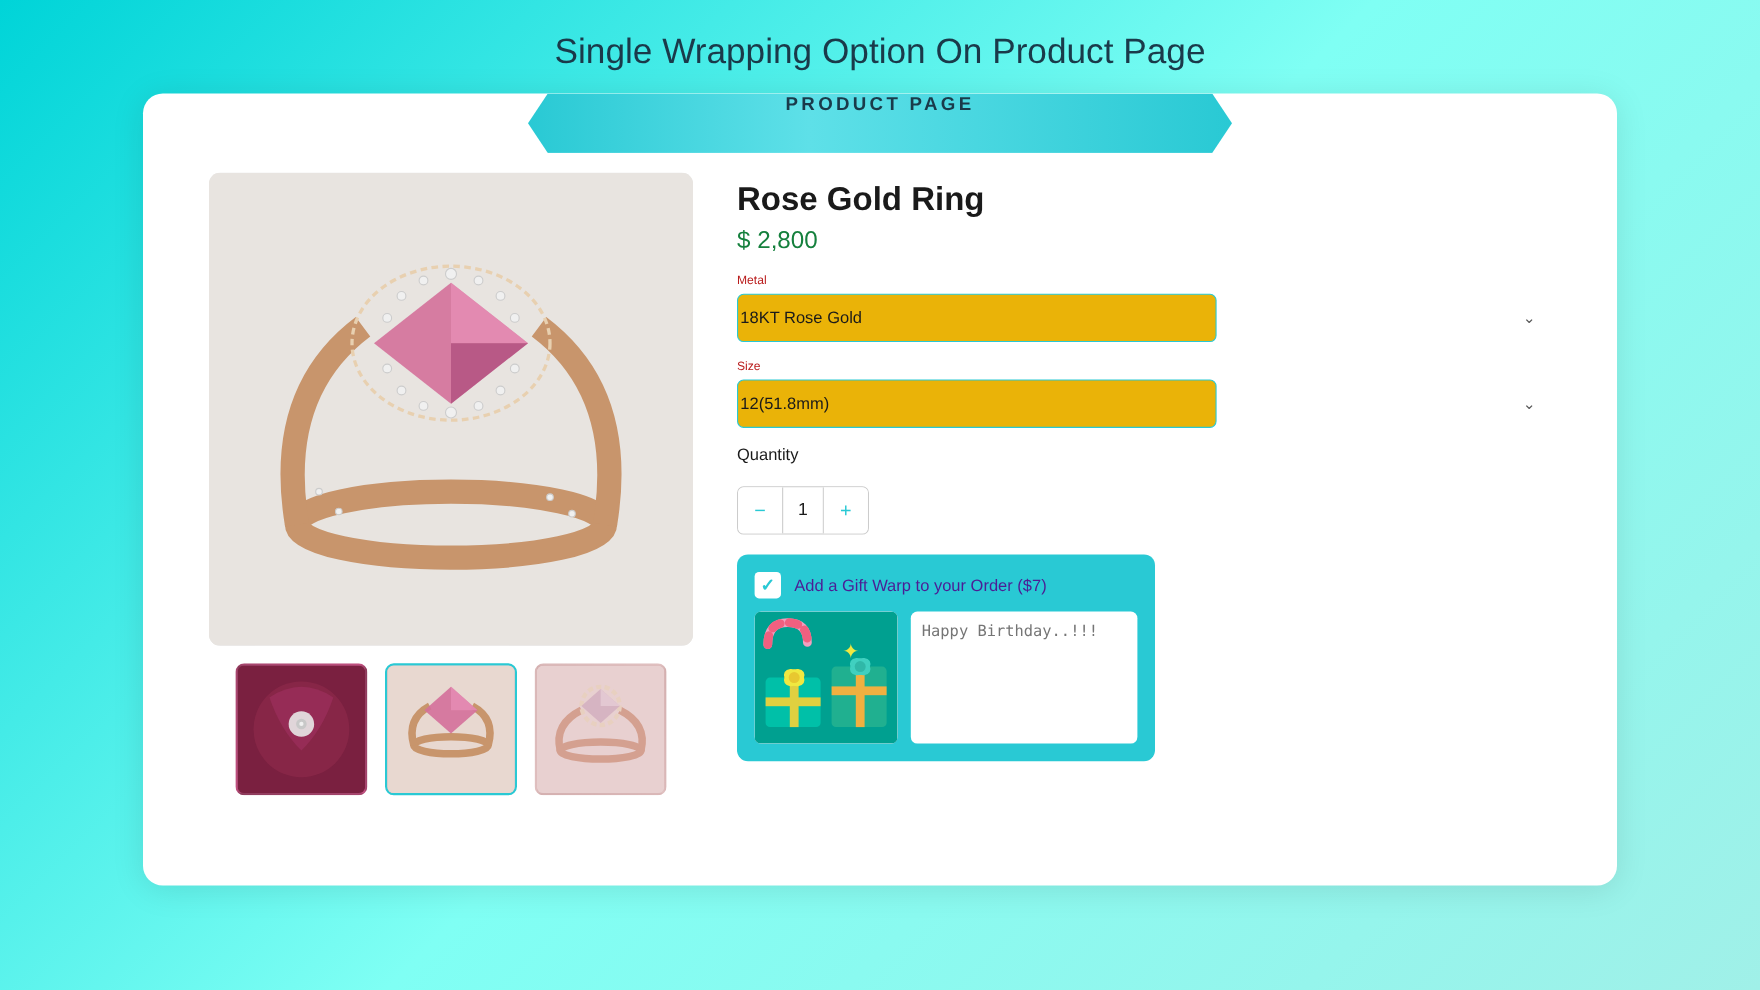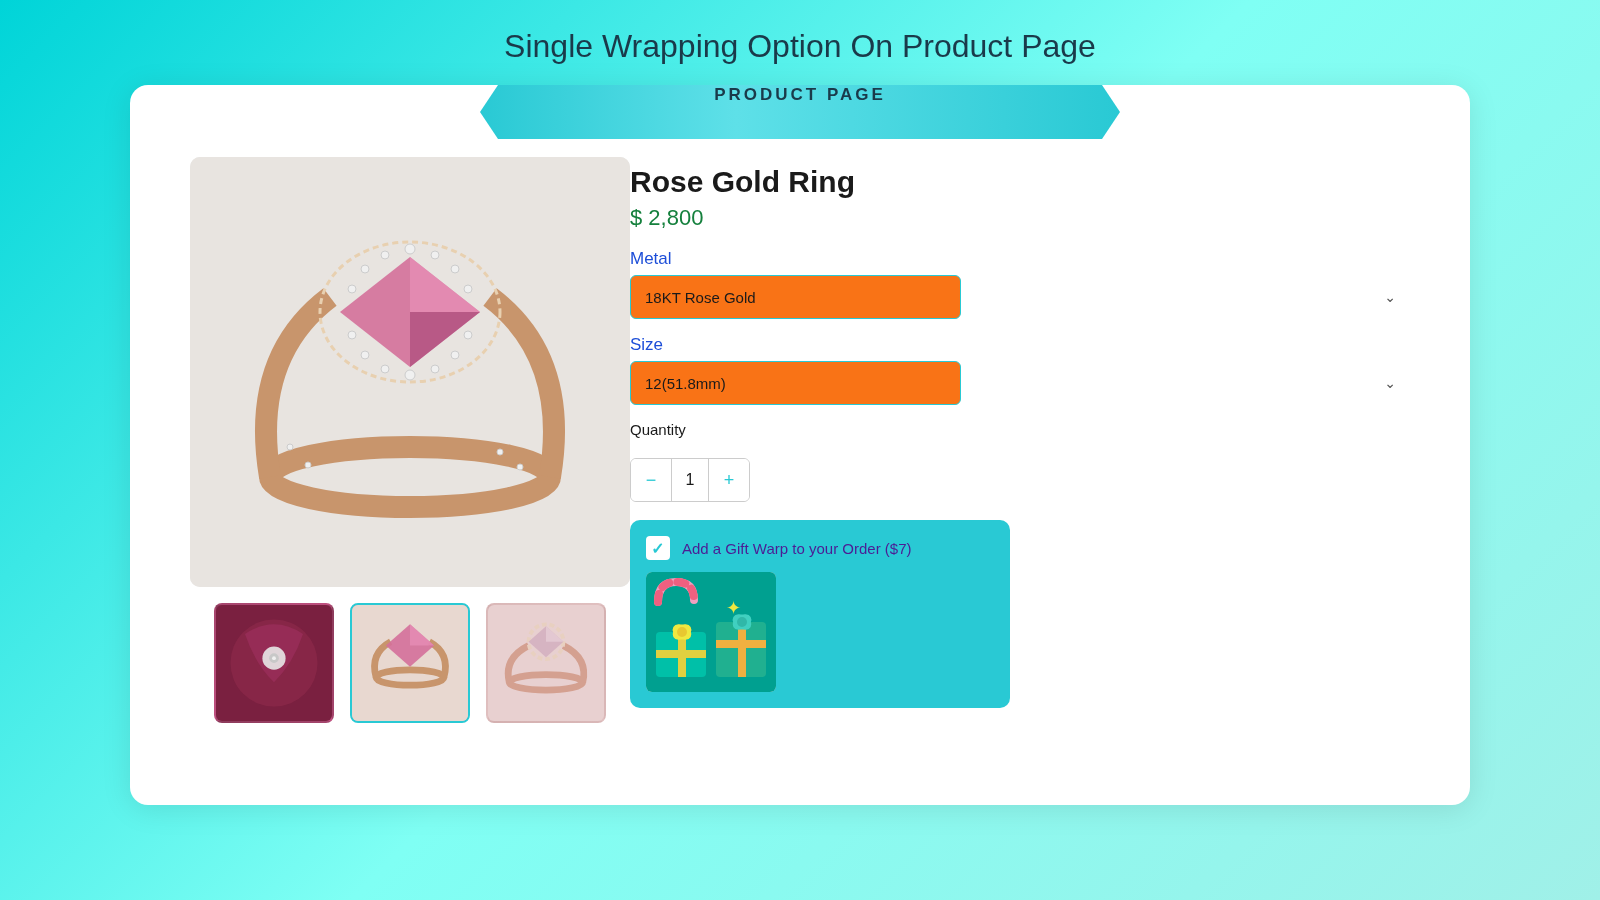--- a/index.html
+++ b/index.html
@@ -63,20 +63,21 @@
       letter-spacing: 3px;
       color: #1a3a4a;
     }
 
     
     .product-body {
       display: flex;
       flex-direction: row;
       width: 100%;
       padding: 0 60px;
+      gap: 40px;
     }
 
     
     .product-images {
       display: flex;
       flex-direction: column;
       align-items: center;
       gap: 16px;
       flex: 0 0 440px;
     }
@@ -134,41 +135,41 @@
       margin-bottom: 6px;
     }
 
     .product-price {
       font-size: 22px;
       color: #15803d;
       margin-bottom: 18px;
     }
 
     .field-label {
-      font-size: 17px;
-      color: #1d4ed8;
+      font-size: 11px;
+      color: #b91c1c;
       margin-bottom: 6px;
       font-weight: 400;
     }
 
     .select-wrap {
       position: relative;
       margin-bottom: 16px;
     }
 
     .product-select {
-      width: 331px;
+      width: 436px;
       height: 44px;
       border: 1.5px solid #29c9d4;
       border-radius: 6px;
-      padding: 0 14px;
+      padding: 0 2px;
       font-size: 15px;
       color: #1a1a1a;
       appearance: none;
-      background: #f97316;
+      background: #eab308;
       cursor: pointer;
       outline: none;
     }
 
     .select-chevron {
       position: absolute;
       right: 14px;
       top: 50%;
       transform: translateY(-50%);
       pointer-events: none;
@@ -480,19 +481,20 @@
               <ellipse cx="96" cy="50" rx="10" ry="7" fill="#40d0c0" transform="rotate(-30 96 50)"></ellipse>
               <ellipse cx="96" cy="50" rx="10" ry="7" fill="#40d0c0" transform="rotate(30 96 50)"></ellipse>
               <circle cx="96" cy="50" r="5" fill="#30b8a8"></circle>
 
               <path d="M12 30 Q12 10 30 10 Q48 10 48 28" fill="none" stroke="#f0a0c0" stroke-width="8" stroke-linecap="round"></path>
               <path d="M12 30 Q12 10 30 10 Q48 10 48 28" fill="none" stroke="#f06080" stroke-width="8" stroke-dasharray="8 8" stroke-linecap="round"></path>
 
               <text x="80" y="42" font-size="18" fill="#f0e840">✦</text>
             </svg>
           </div>
+          <textarea class="gift-message-input" placeholder="Happy Birthday..!!!" style=""></textarea>
         </div>
       </div>
 
 
     </div>
   </div>
 </div>
 
 </body></html>

